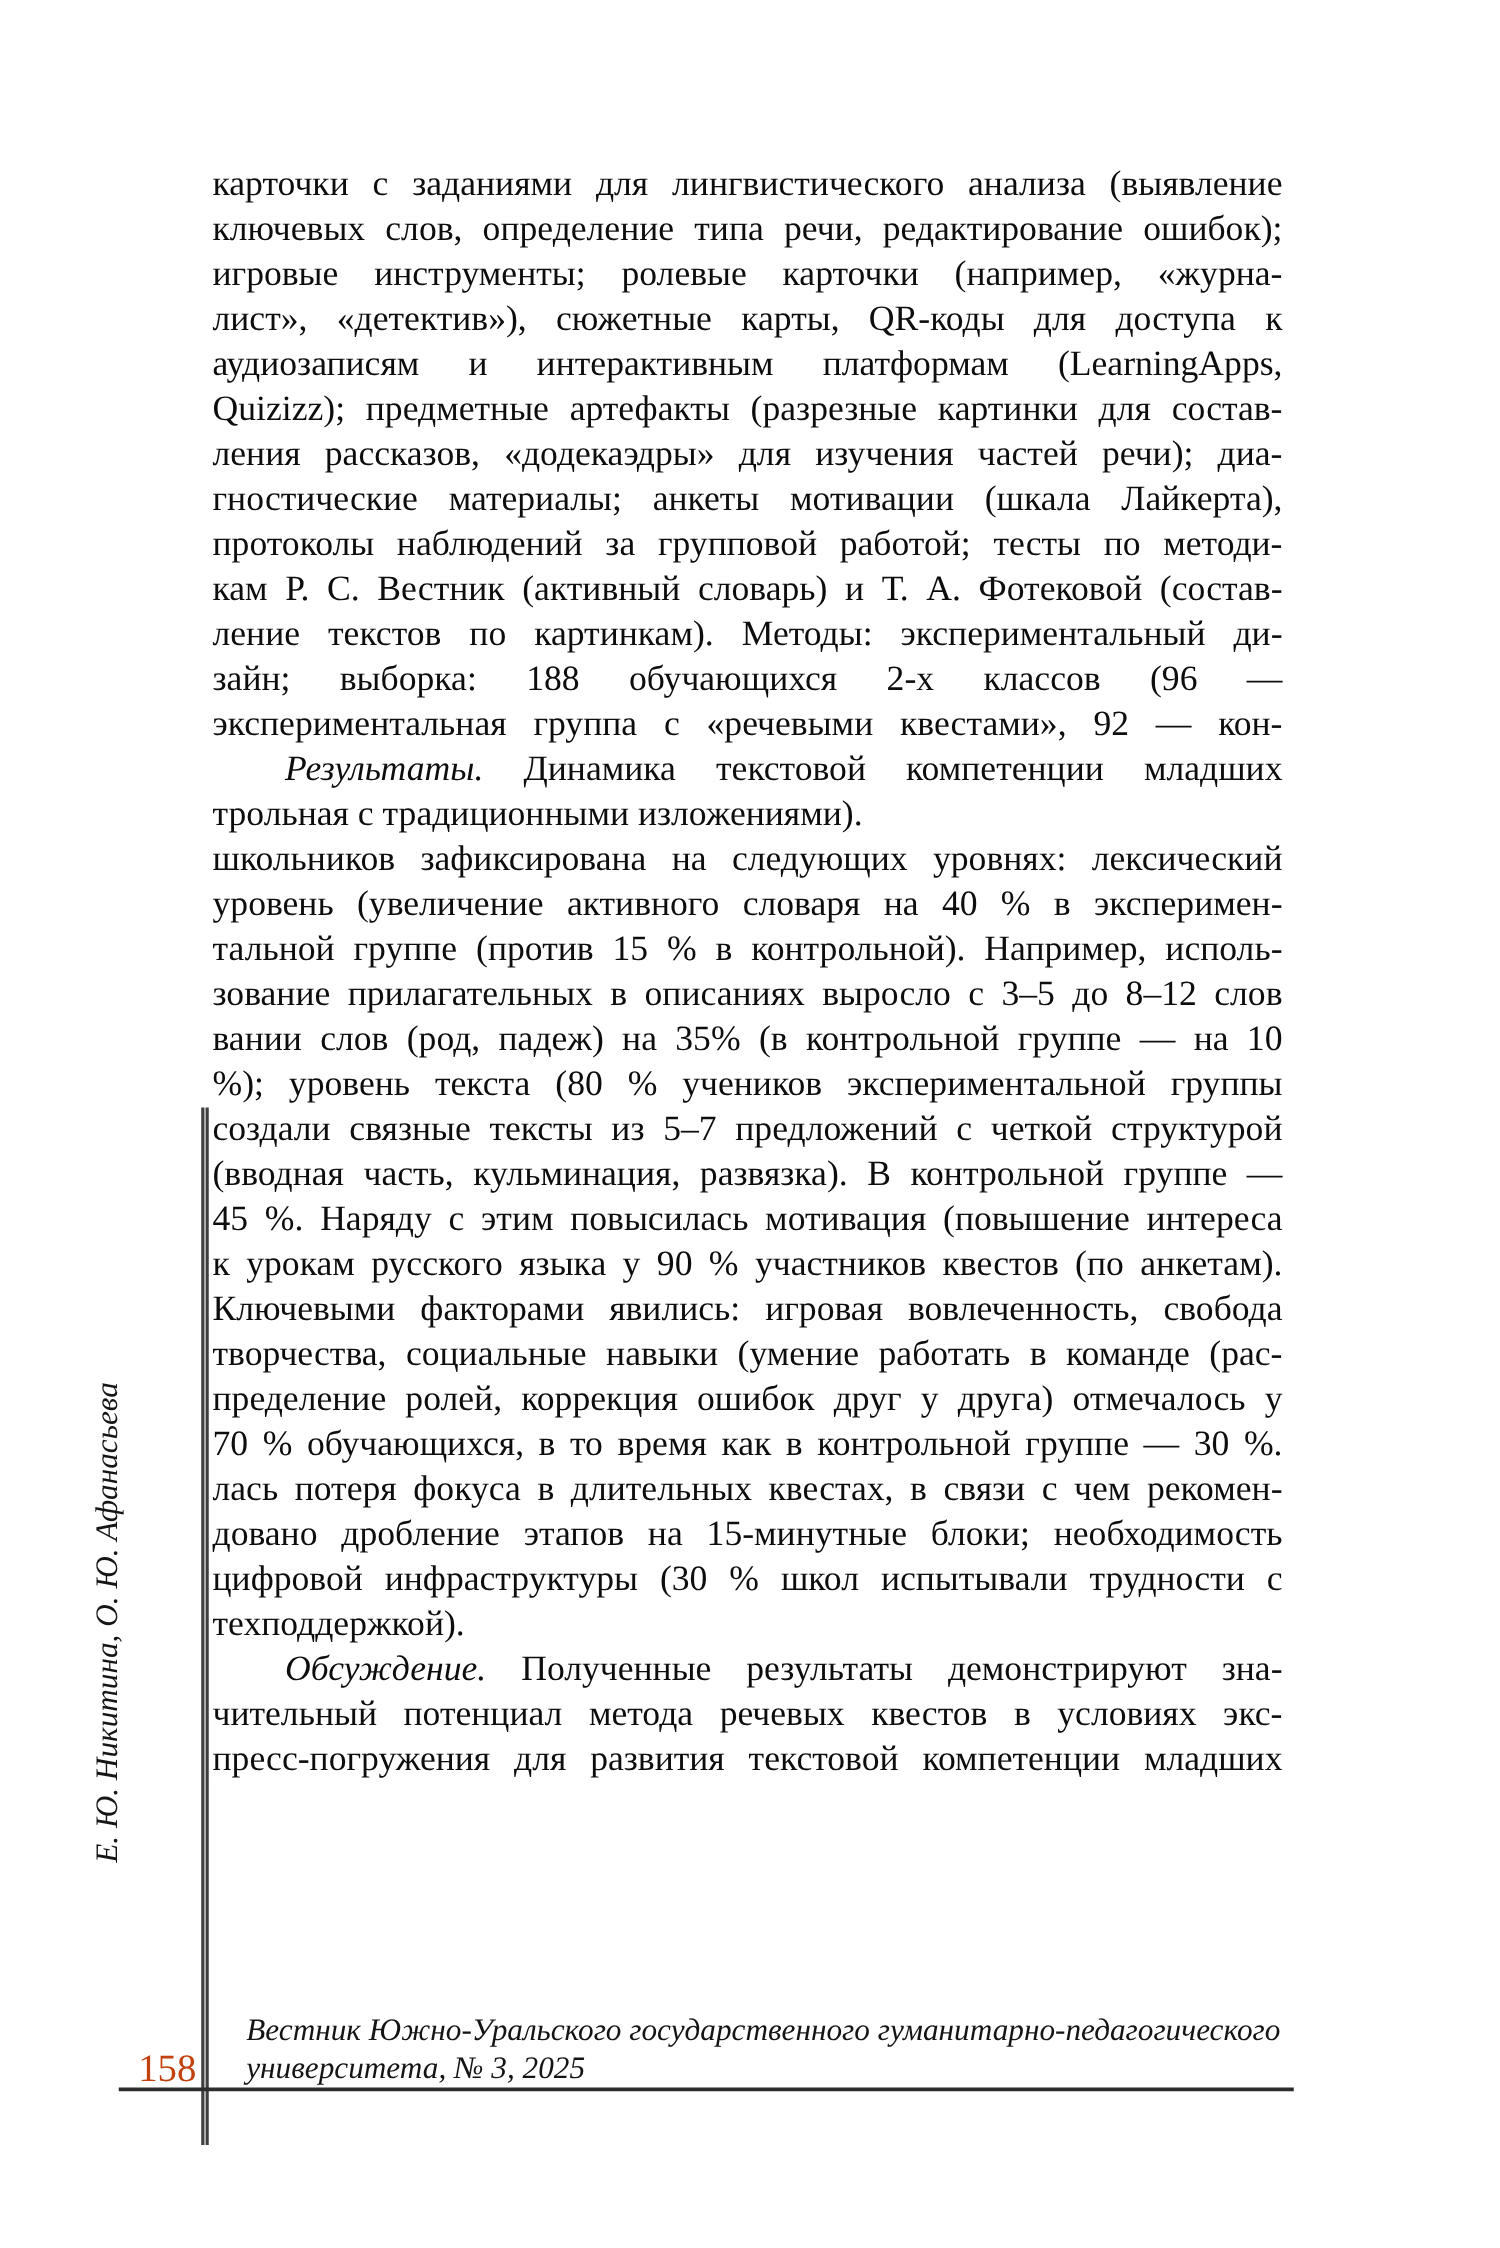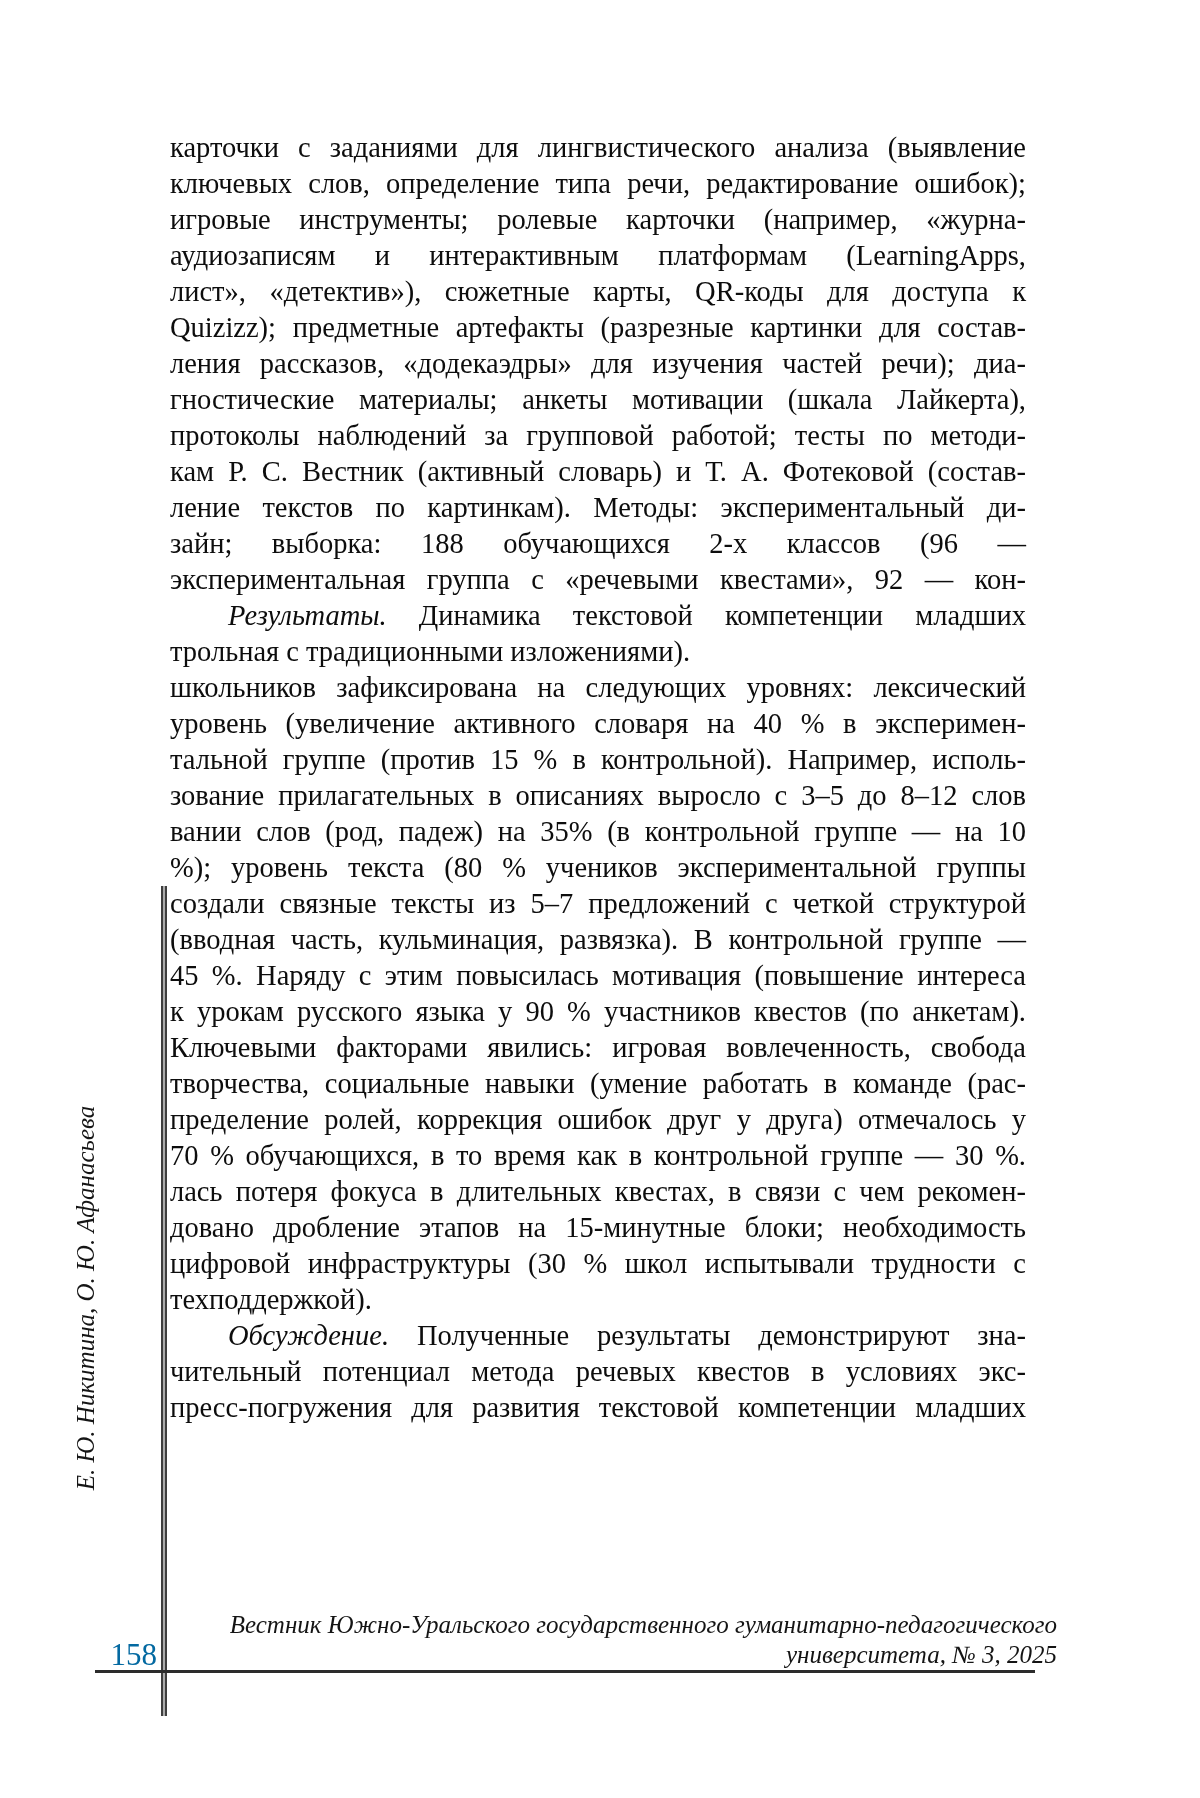--- a/index.html
+++ b/index.html
@@ -72,53 +72,52 @@
   }
   
   #page-number {
     position: absolute;
     left: 95px;
     top: 1638px;
     width: 62px;
     text-align: right;
     font-size: 31px;
     line-height: 34px;
-    color: #0369a1;
+    color: #c2410c;
   }
   #footer-citation {
     position: absolute;
     left: 197px;
     top: 1610px;
     width: 860px;
     font-style: italic;
     font-size: 25px;
     line-height: 29.5px;
     color: #141414;
-    text-align: right;
   }
   #footer-rule {
     position: absolute;
     left: 95px;
     top: 1670px;
     width: 940px;
     height: 3px;
     background: #2c2c2c;
   }
 </style>
 </head>
 <body>
 
 <div id="page">
 
   <div id="text-column">
       <div class="line">карточки с заданиями для лингвистического анализа (выявление</div>
       <div class="line">ключевых слов, определение типа речи, редактирование ошибок);</div>
       <div class="line">игровые инструменты; ролевые карточки (например, «журна-</div>
+      <div class="line">лист», «детектив»), сюжетные карты, QR-коды для доступа к</div>
       <div class="line">аудиозаписям и интерактивным платформам (LearningApps,</div>
-      <div class="line">лист», «детектив»), сюжетные карты, QR-коды для доступа к</div>
       <div class="line">Quizizz); предметные артефакты (разрезные картинки для состав-</div>
       <div class="line">ления рассказов, «додекаэдры» для изучения частей речи); диа-</div>
       <div class="line">гностические материалы; анкеты мотивации (шкала Лайкерта),</div>
       <div class="line">протоколы наблюдений за групповой работой; тесты по методи-</div>
       <div class="line">кам Р. С. Вестник (активный словарь) и Т. А. Фотековой (состав-</div>
       <div class="line">ление текстов по картинкам). Методы: экспериментальный ди-</div>
       <div class="line">зайн; выборка: 188 обучающихся 2-х классов (96 —</div>
       <div class="line">экспериментальная группа с «речевыми квестами», 92 — кон-</div>
       <div class="line indent"><span class="lead-italic">Результаты.</span> Динамика текстовой компетенции младших</div>
       <div class="line flush">трольная с традиционными изложениями).</div>

